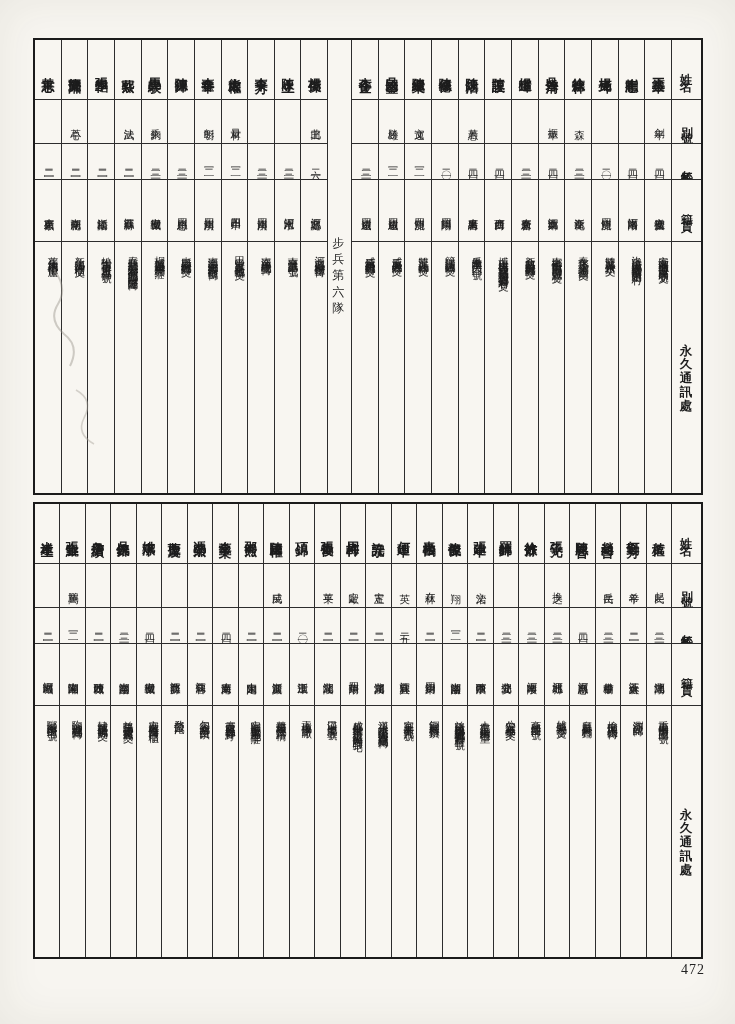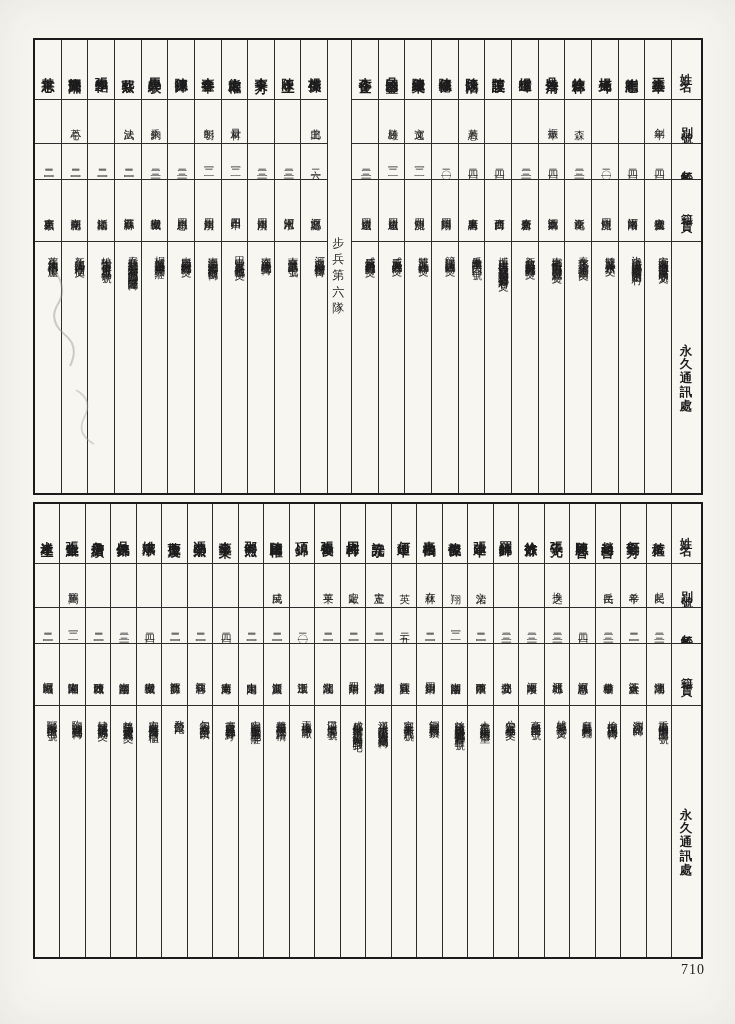--- a/index.html
+++ b/index.html
@@ -509,15 +509,15 @@
   </div>
 </section>
 
   </div>
 
   <svg class="scribbles" width="120" height="260" viewBox="0 0 120 260">
     <path d="M18 30 q14 18 4 34 q-10 16 6 30 q16 12 6 32" fill="none" stroke="#9a958d" stroke-width="2"></path>
     <path d="M40 150 q18 10 8 28 q-8 16 10 26" fill="none" stroke="#a8a39a" stroke-width="1.6"></path>
   </svg>
 
-  <div class="page-number">710</div>
+  <div class="page-number">472</div>
 
 </div>
 
 </body></html>

